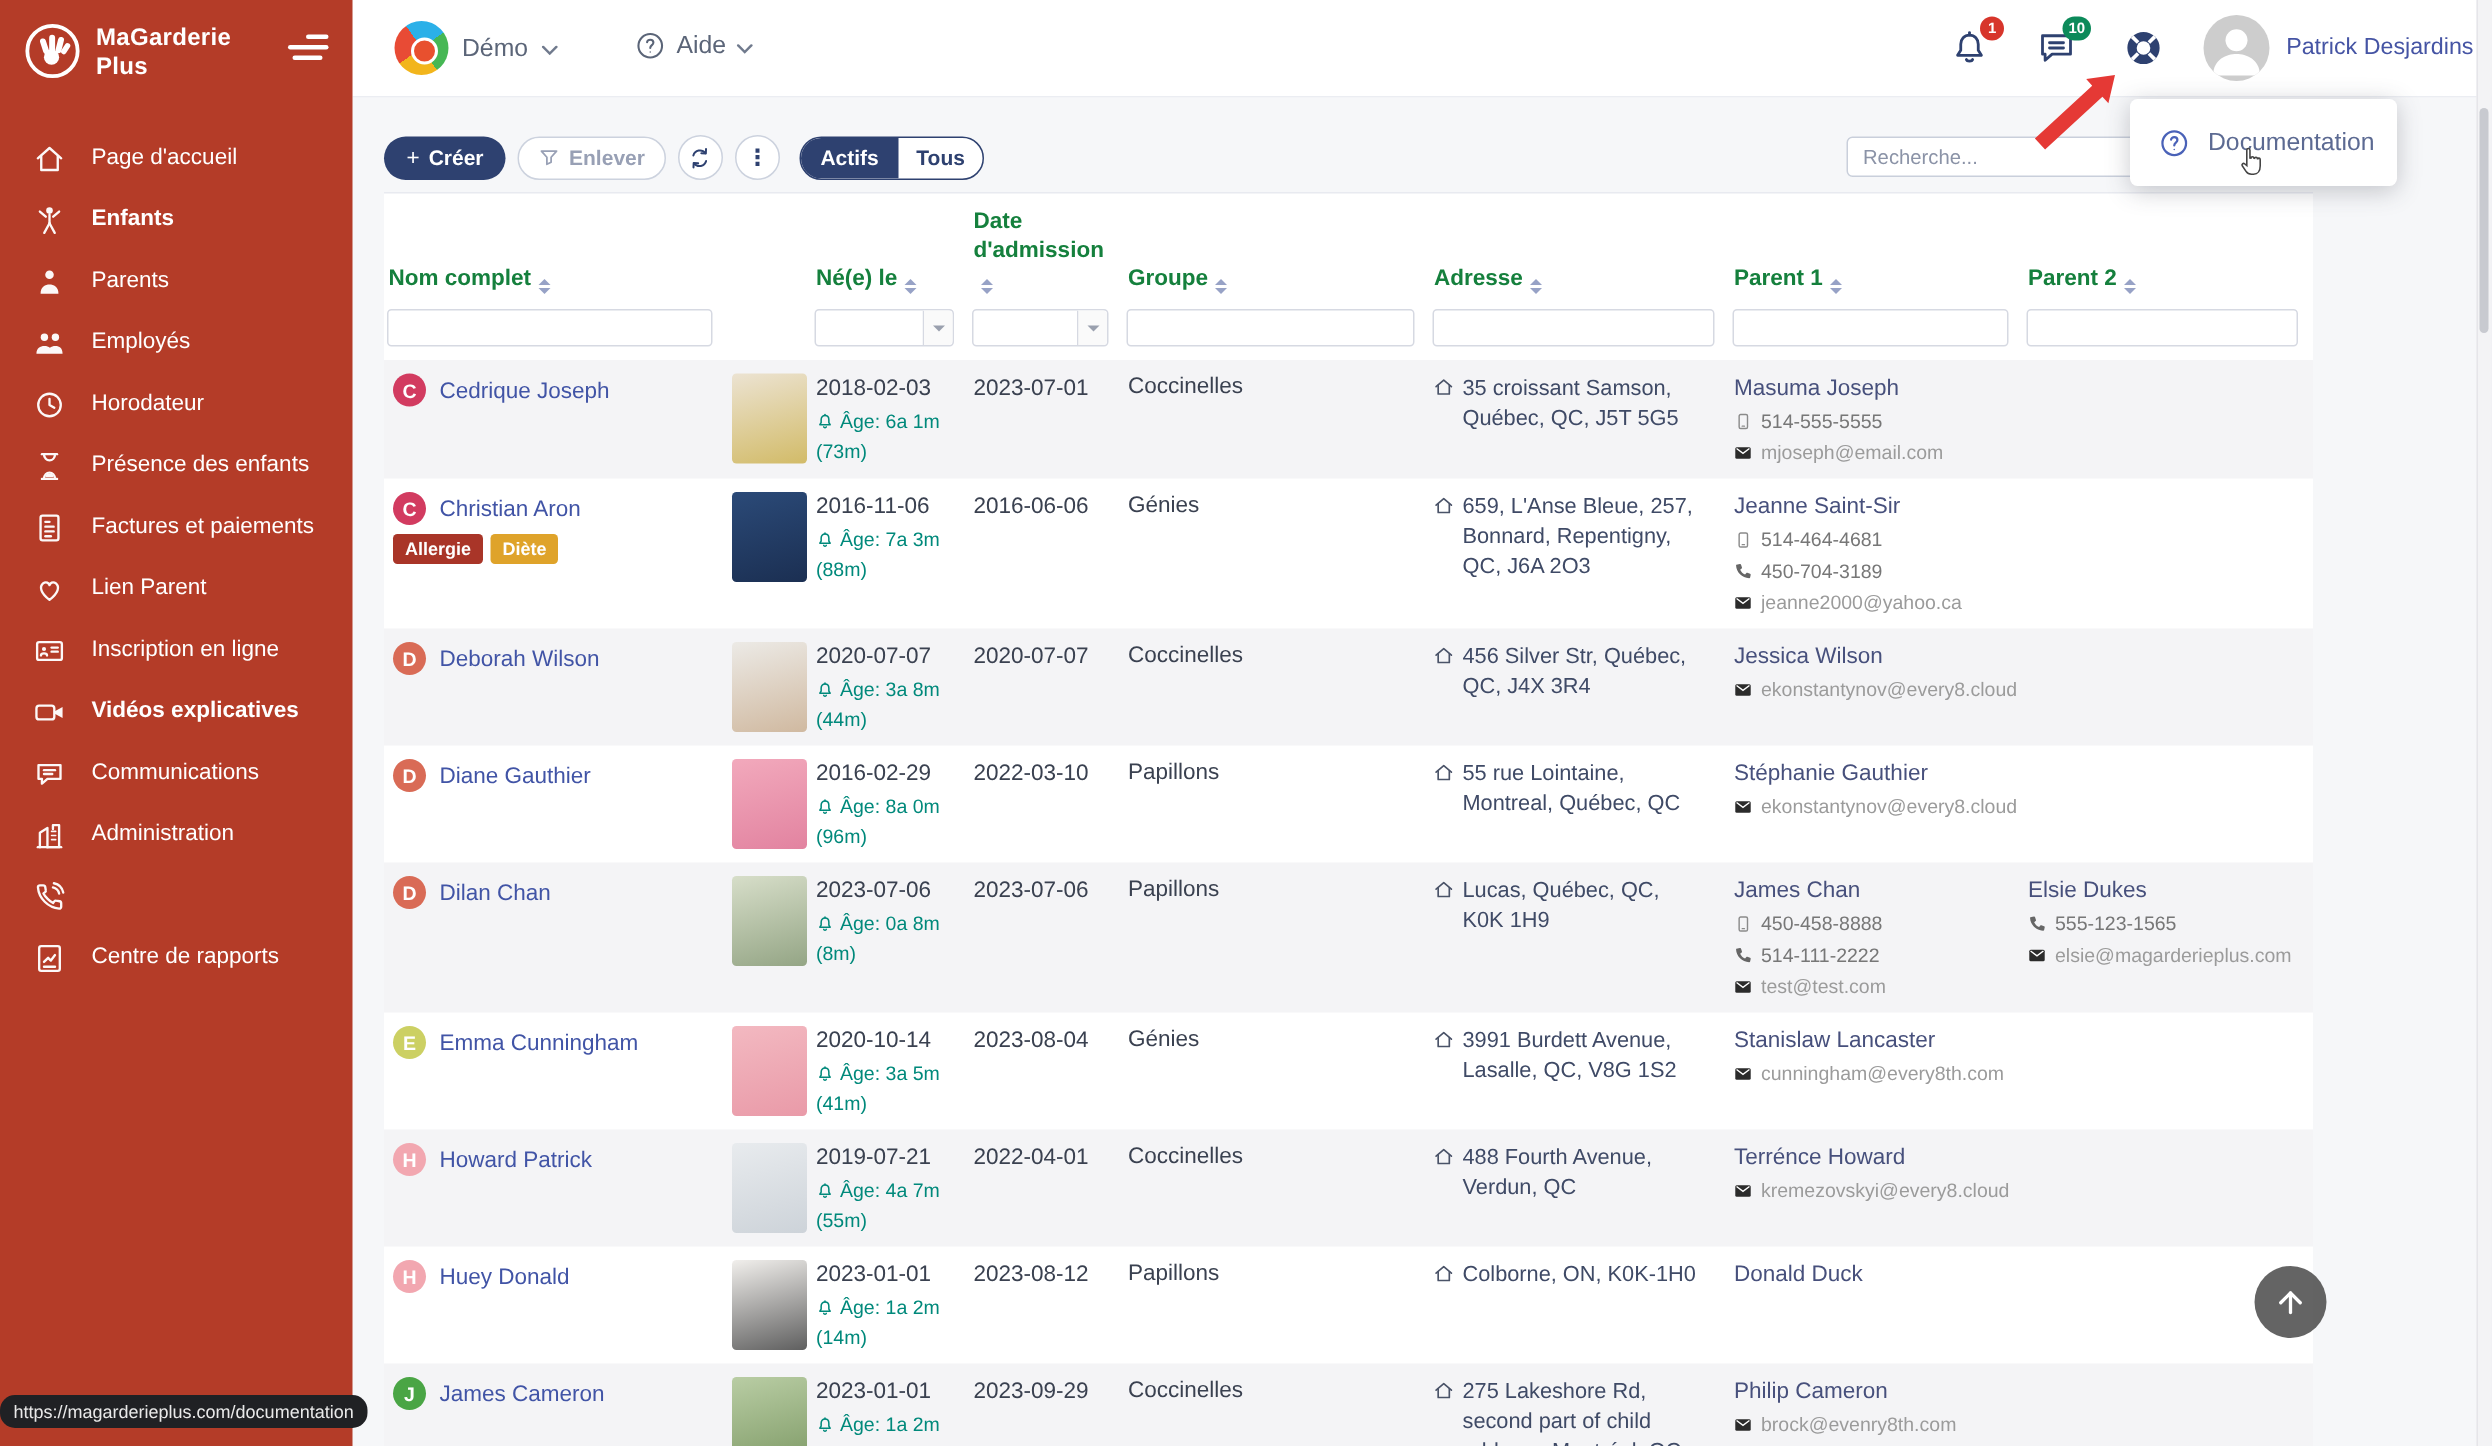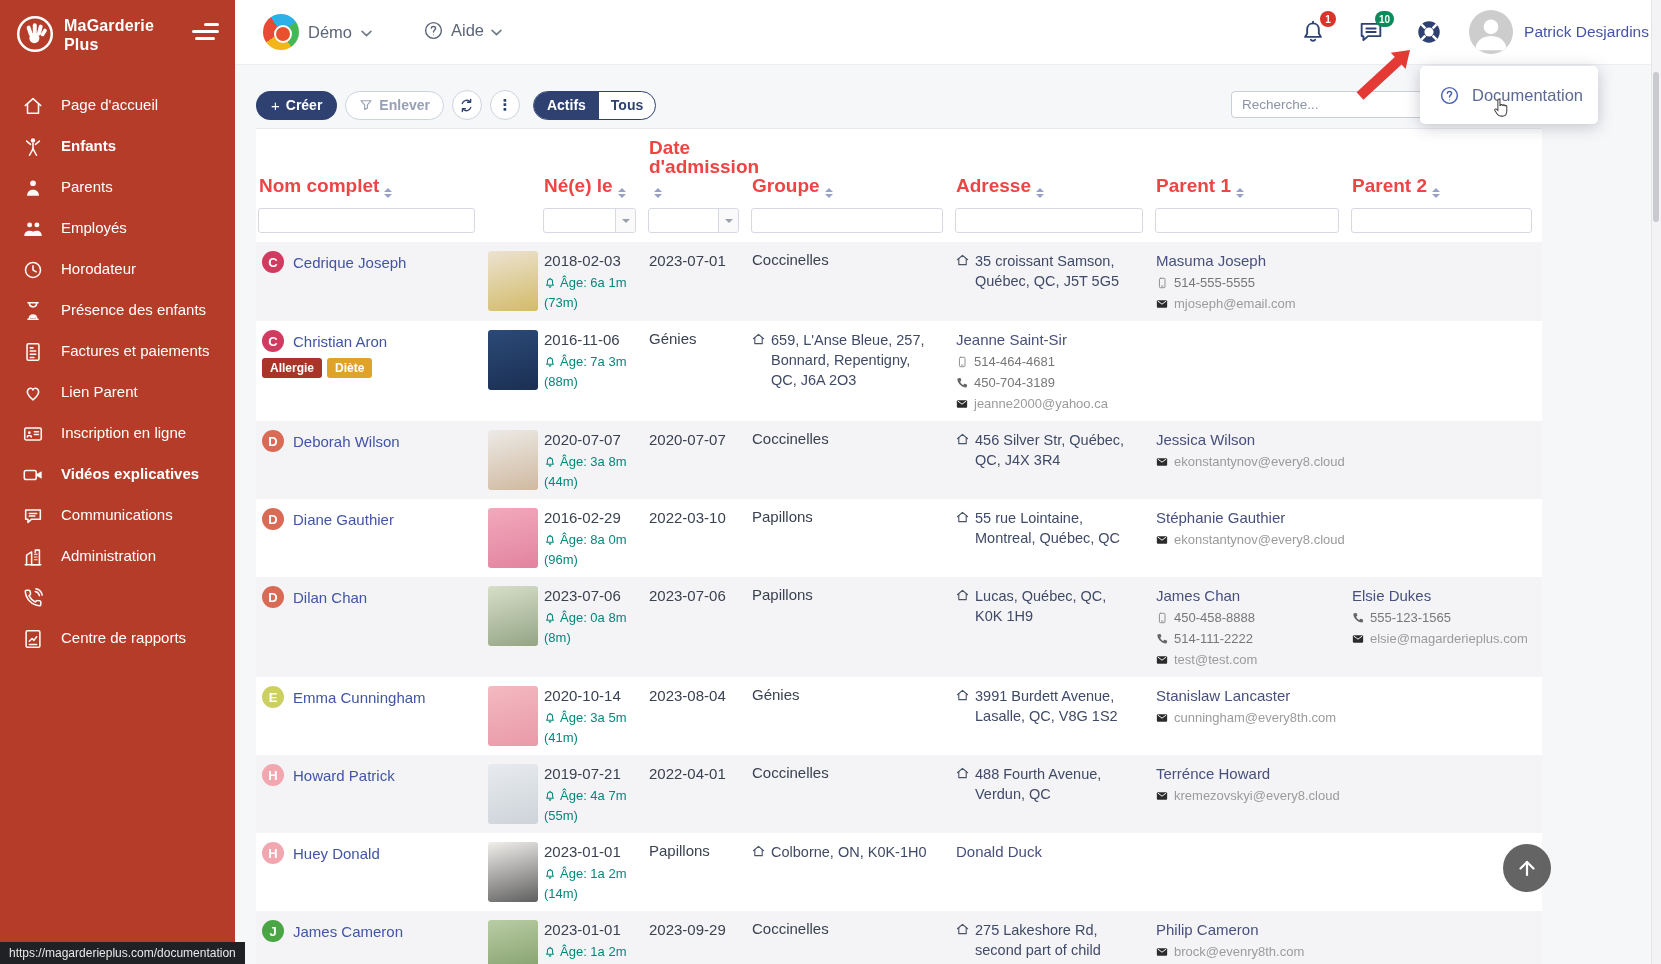--- a/index.html
+++ b/index.html
@@ -54,21 +54,21 @@
   .seg{display:flex;border:1.5px solid #2e4170;border-radius:15px;overflow:hidden;height:29px;margin-left:5px;background:#fff;box-sizing:border-box;}
   .seg span{display:flex;align-items:center;font-size:14px;font-weight:700;cursor:pointer;}
   .seg .on{background:#2e4170;color:#fff;padding:0 13px;}
   .seg .off{color:#2e4170;padding:0 12px;}
   .search{position:absolute;left:996px;top:27px;width:308px;height:27px;border:1px solid #c9cfdb;border-radius:4px;background:#fff;padding:0 10px;font-size:13.5px;color:#333;font-family:inherit;box-sizing:border-box;z-index:1;}
   .search::placeholder{color:#8b93a7;}
   
   .panel{position:absolute;left:21px;top:64px;width:1286px;bottom:0;background:#fff;}
   .thead,.tfilters,.trow{display:grid;grid-template-columns:229px 56px 105px 103px 204px 200px 196px 193px;}
   .thead{border-top:1px solid #e8eaf0;padding:9px 0 7px;align-items:end;}
-  .th{color:#ef4444;font-weight:700;font-size:19px;line-height:19px;padding-left:3px;padding-right:8px;cursor:pointer;}
+  .th{color:#15803d;font-weight:700;font-size:15px;line-height:19px;padding-left:3px;padding-right:8px;cursor:pointer;}
   .sort{display:inline-flex;flex-direction:column;gap:2px;margin-left:5px;vertical-align:baseline;}
   .sort i{width:0;height:0;border-left:4px solid transparent;border-right:4px solid transparent;}
   .sort .up{border-bottom:4px solid #97a2c6;}
   .sort .dn{border-top:4px solid #97a2c6;}
   .tfilters{padding:3px 0 9px;}
   .fwrap{position:relative;margin-left:2px;margin-right:10px;}
   .fwrap input{width:100%;height:25px;border:1px solid #d6d9e2;border-radius:3px;background:#fff;padding:0 6px;font-size:13px;box-sizing:border-box;font-family:inherit;}
   .dd{position:absolute;right:1px;top:1px;bottom:1px;width:19px;border-left:1px solid #d6d9e2;background:#fafafa;display:flex;align-items:center;justify-content:center;cursor:pointer;border-radius:0 3px 3px 0;}
   .dd i{width:0;height:0;border-left:4px solid transparent;border-right:4px solid transparent;border-top:4px solid #9aa0ae;}
   .trow{min-height:67px;}
@@ -92,21 +92,21 @@
   .cline.email{color:#9b9b9b;}
   
   .doc-popup{position:absolute;left:1420px;top:66px;width:178px;height:58px;background:#fff;border-radius:5px;box-shadow:0 3px 16px rgba(60,64,80,.28);z-index:10;display:flex;align-items:center;gap:12px;padding-left:19px;box-sizing:border-box;cursor:pointer;}
   .doc-popup .q-ico{color:#4a62b8;flex:0 0 21px;}
   .q-ico svg{width:21px;height:21px;display:block;}
   .doc-lbl{color:#5c6a92;font-size:16.5px;}
   .hand-cursor{position:absolute;left:72px;top:31px;width:17px;height:21px;z-index:11;}
   .red-arrow{position:absolute;left:1352px;top:40px;width:66px;height:62px;z-index:12;pointer-events:none;}
   .scrolltop{position:absolute;left:1503px;top:844px;width:48px;height:48px;border-radius:50%;background:rgba(66,66,66,.82);display:flex;align-items:center;justify-content:center;z-index:6;cursor:pointer;border:none;}
   .scrolltop svg{width:24px;height:24px;}
-  .status-tip{position:absolute;left:0;bottom:0;height:22px;background:#202124;color:#e9e9e9;font-size:12px;display:flex;align-items:center;padding:0 9px;z-index:13;white-space:nowrap;}
+  .status-tip{position:absolute;left:0;bottom:12px;height:22px;background:#202124;color:#e9e9e9;font-size:12px;display:flex;align-items:center;padding:0 9px;z-index:13;white-space:nowrap;border-radius:10px;}
   .pagebar{position:absolute;right:0;top:0;bottom:0;width:9px;background:#f3f3f5;border-left:1px solid #e5e5e9;z-index:7;}
   .pagebar .thumb{position:absolute;top:72px;left:1px;width:6px;height:150px;border-radius:4px;background:#c8cad0;}
 </style>
 </head>
 <body>
 
 <div class="app">
 
   <aside class="sidebar">
     <div class="brand">
@@ -523,20 +523,23 @@
                   <svg viewBox="0 0 14 14" fill="none" stroke="currentColor" stroke-width="1.2" stroke-linecap="round" stroke-linejoin="round">
                     <path d="M7 1.6 V2.4"></path>
                     <path d="M7 2.4 C8.9 2.4 10 3.8 10 5.6 V7.8 L11 9.5 H3 L4 7.8 V5.6 C4 3.8 5.1 2.4 7 2.4 Z"></path>
                     <path d="M6 11.2 C6.2 12 7.8 12 8 11.2"></path>
                   </svg>
                 </span>
                 <span>Âge: 7a 3m</span>
               </div>
               <div class="months">(88m)</div>
             </div>
+            <div class="cell c-adm">
+              <div class="dateline">2016-06-06</div>
+            </div>
             <div class="cell c-group">
               <div>Génies</div>
             </div>
             <div class="cell c-addr">
               <div class="addr">
                 <span class="ico" style="width: 13px; height: 13px; flex: 0 0 13px;">
                   <svg viewBox="0 0 14 14" fill="none" stroke="currentColor" stroke-width="1.2" stroke-linecap="round" stroke-linejoin="round">
                     <path d="M1.5 6.2 L7 1.5 L12.5 6.2"></path>
                     <path d="M3 5.2 V11.5 H11 V5.2"></path>
                   </svg>
@@ -902,20 +905,23 @@
                 <span class="ico" style="width: 12px; height: 12px; flex: 0 0 12px;">
                   <svg viewBox="0 0 14 14" fill="none" stroke="currentColor" stroke-width="1.2" stroke-linecap="round" stroke-linejoin="round">
                     <path d="M7 1.6 V2.4"></path>
                     <path d="M7 2.4 C8.9 2.4 10 3.8 10 5.6 V7.8 L11 9.5 H3 L4 7.8 V5.6 C4 3.8 5.1 2.4 7 2.4 Z"></path>
                     <path d="M6 11.2 C6.2 12 7.8 12 8 11.2"></path>
                   </svg>
                 </span>
                 <span>Âge: 1a 2m</span>
               </div>
               <div class="months">(14m)</div>
+            </div>
+            <div class="cell c-adm">
+              <div class="dateline">2023-08-12</div>
             </div>
             <div class="cell c-group">
               <div>Papillons</div>
             </div>
             <div class="cell c-addr">
               <div class="addr">
                 <span class="ico" style="width: 13px; height: 13px; flex: 0 0 13px;">
                   <svg viewBox="0 0 14 14" fill="none" stroke="currentColor" stroke-width="1.2" stroke-linecap="round" stroke-linejoin="round">
                     <path d="M1.5 6.2 L7 1.5 L12.5 6.2"></path>
                     <path d="M3 5.2 V11.5 H11 V5.2"></path>

